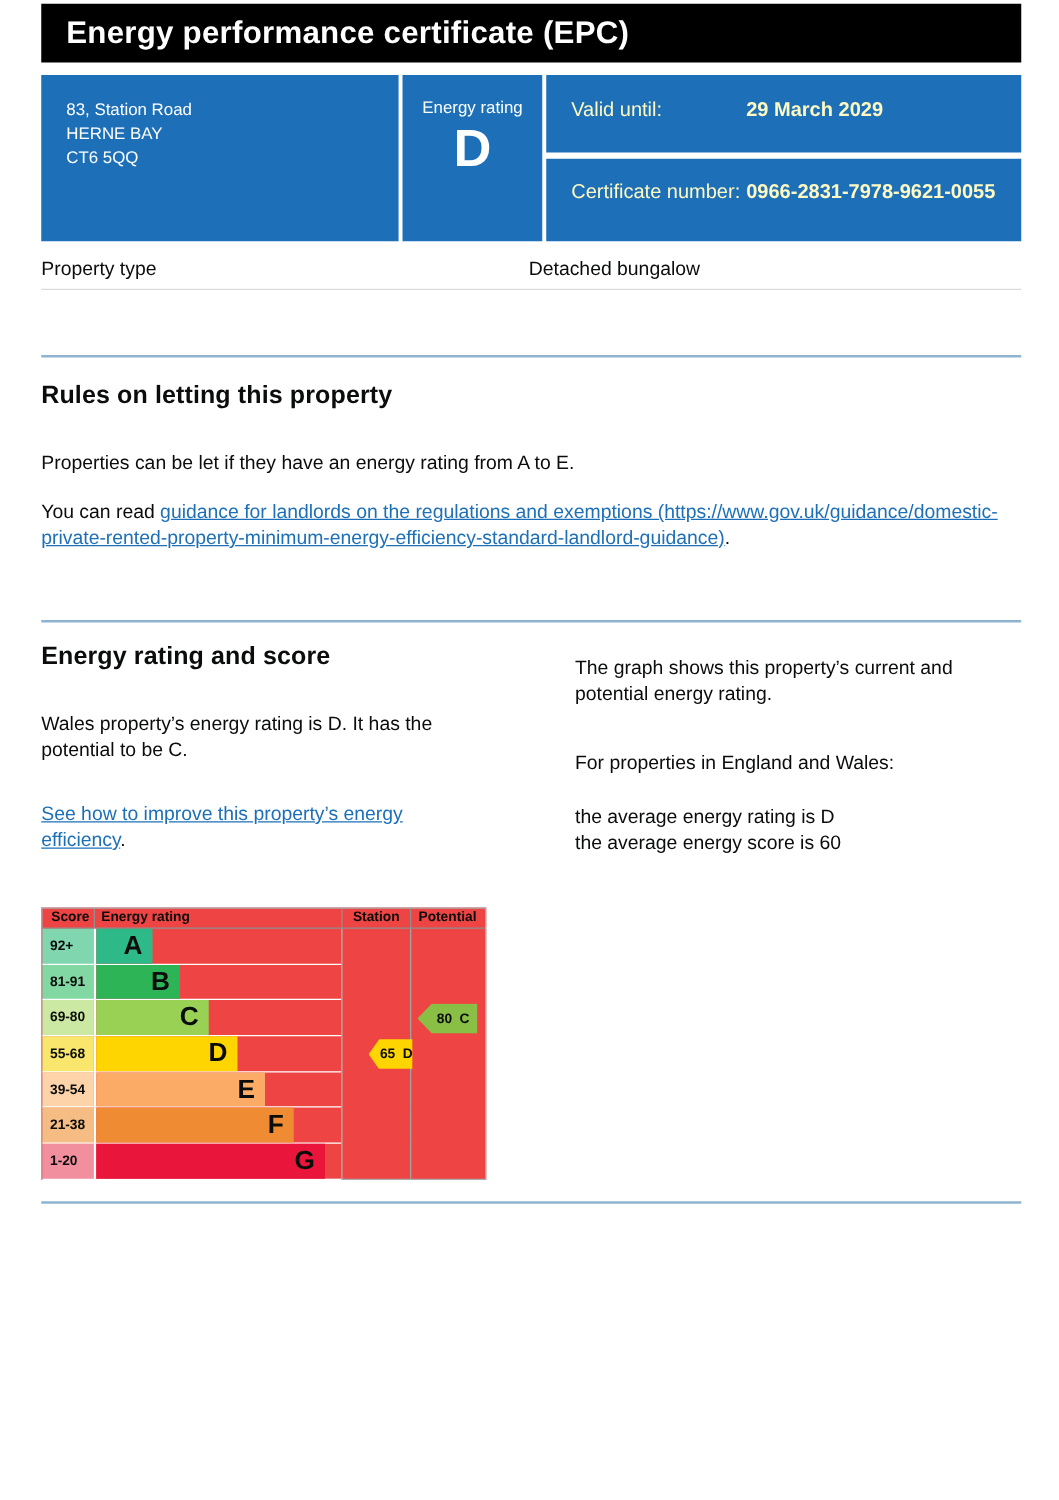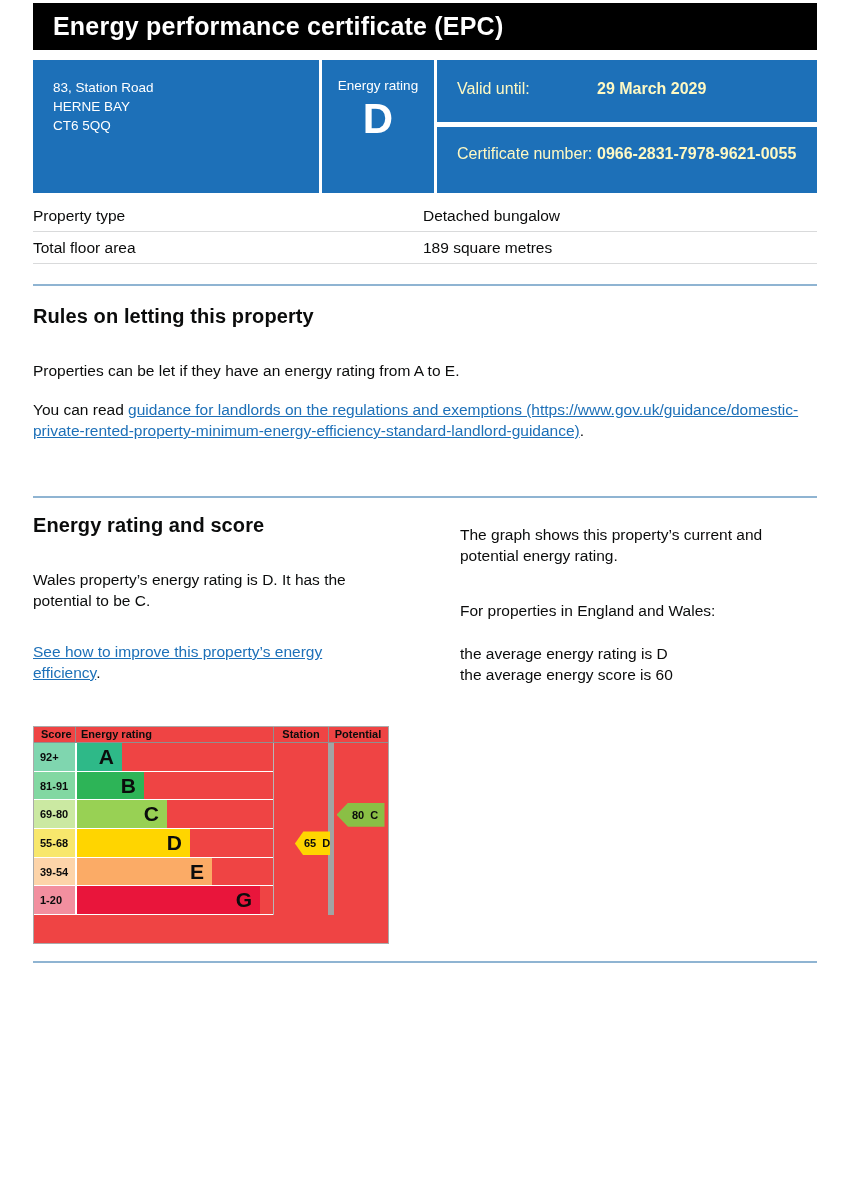--- a/index.html
+++ b/index.html
@@ -76,21 +76,21 @@
   .h-score { width:41px; padding-left:7px; }
   .h-rating { width:198px; padding-left:5px; border-left:1px solid #8f8f8f; }
   .h-current { width:55px; text-align:center; border-left:1px solid #8f8f8f; }
   .h-potential { width:59px; text-align:center; border-left:1px solid #8f8f8f; }
   .band-row { display:flex; height:28.7px; }
   .score-cell { width:41px; font-weight:bold; line-height:28px; padding-left:6px; border-bottom:1px solid #fff; }
   .bar-area { width:198px; border-left:2px solid #fff; border-bottom:1px solid #fff; }
   .band-bar { height:100%; display:flex; align-items:center; justify-content:flex-end; padding-right:8px;
               font-size:21px; font-weight:bold; color:#0b0c0c; }
   .cur-cell { width:55px; border-left:1px solid #b6b6b6; display:flex; align-items:center; justify-content:center;padding-left:23px; }
-  .pot-cell { width:59px; border-left:6px solid #a3a3a3; display:flex; align-items:center; justify-content:center; }
+  .pot-cell { width:59px; border-left:1px solid #a3a3a3; display:flex; align-items:center; justify-content:center; }
   .arrow {
     width:48px; height:24px;
     clip-path:polygon(0 50%, 24% 0, 100% 0, 100% 100%, 24% 100%);
     display:flex; align-items:center; justify-content:center; gap:6px;
     padding-left:9px;
     font-size:11px; font-weight:bold; color:#0b0c0c;
   }
 </style>
 </head>
 <body>
@@ -121,24 +121,20 @@
         <div class="rb-value">0966-2831-7978-9621-0055</div>
       </div>
     </div>
   </div>
 
   <div class="prop-table" id="property-table">
       <div class="prop-row">
         <div class="prop-label">Property type</div>
         <div class="prop-value">Detached bungalow</div>
       </div>
-      <div class="prop-row">
-        <div class="prop-label">Total floor area</div>
-        <div class="prop-value">189 square metres</div>
-      </div>
     </div>
 
   <div class="divider div1"></div>
 
   <div class="rules">
     <h2>Rules on letting this property</h2>
     <div class="body-txt p1">Properties can be let if they have an energy rating from A to E.</div>
     <div class="body-txt p2">
       <span>You can read </span><a class="doc-link">guidance for landlords on the regulations and exemptions (https://www.gov.uk/guidance/domestic-private-rented-property-minimum-energy-efficiency-standard-landlord-guidance)</a><span>.</span>
     </div>
@@ -214,20 +210,28 @@
         </div>
         <div class="band-row">
           <div class="score-cell" style="background: rgb(253, 212, 169);">39-54</div>
           <div class="bar-area">
             <div class="band-bar" style="width: 135px; background: rgb(251, 171, 102);">E</div>
           </div>
           <div class="cur-cell"></div>
           <div class="pot-cell"></div>
         </div>
         <div class="band-row">
+          <div class="score-cell" style="background: rgb(245, 189, 131);">21-38</div>
+          <div class="bar-area">
+            <div class="band-bar" style="width: 158px; background: rgb(239, 139, 51);">F</div>
+          </div>
+          <div class="cur-cell"></div>
+          <div class="pot-cell"></div>
+        </div>
+        <div class="band-row">
           <div class="score-cell" style="background: rgb(242, 143, 159);">1-20</div>
           <div class="bar-area">
             <div class="band-bar" style="width: 183px; background: rgb(233, 21, 59);">G</div>
           </div>
           <div class="cur-cell"></div>
           <div class="pot-cell"></div>
         </div>
       </div>
   </div>
 

